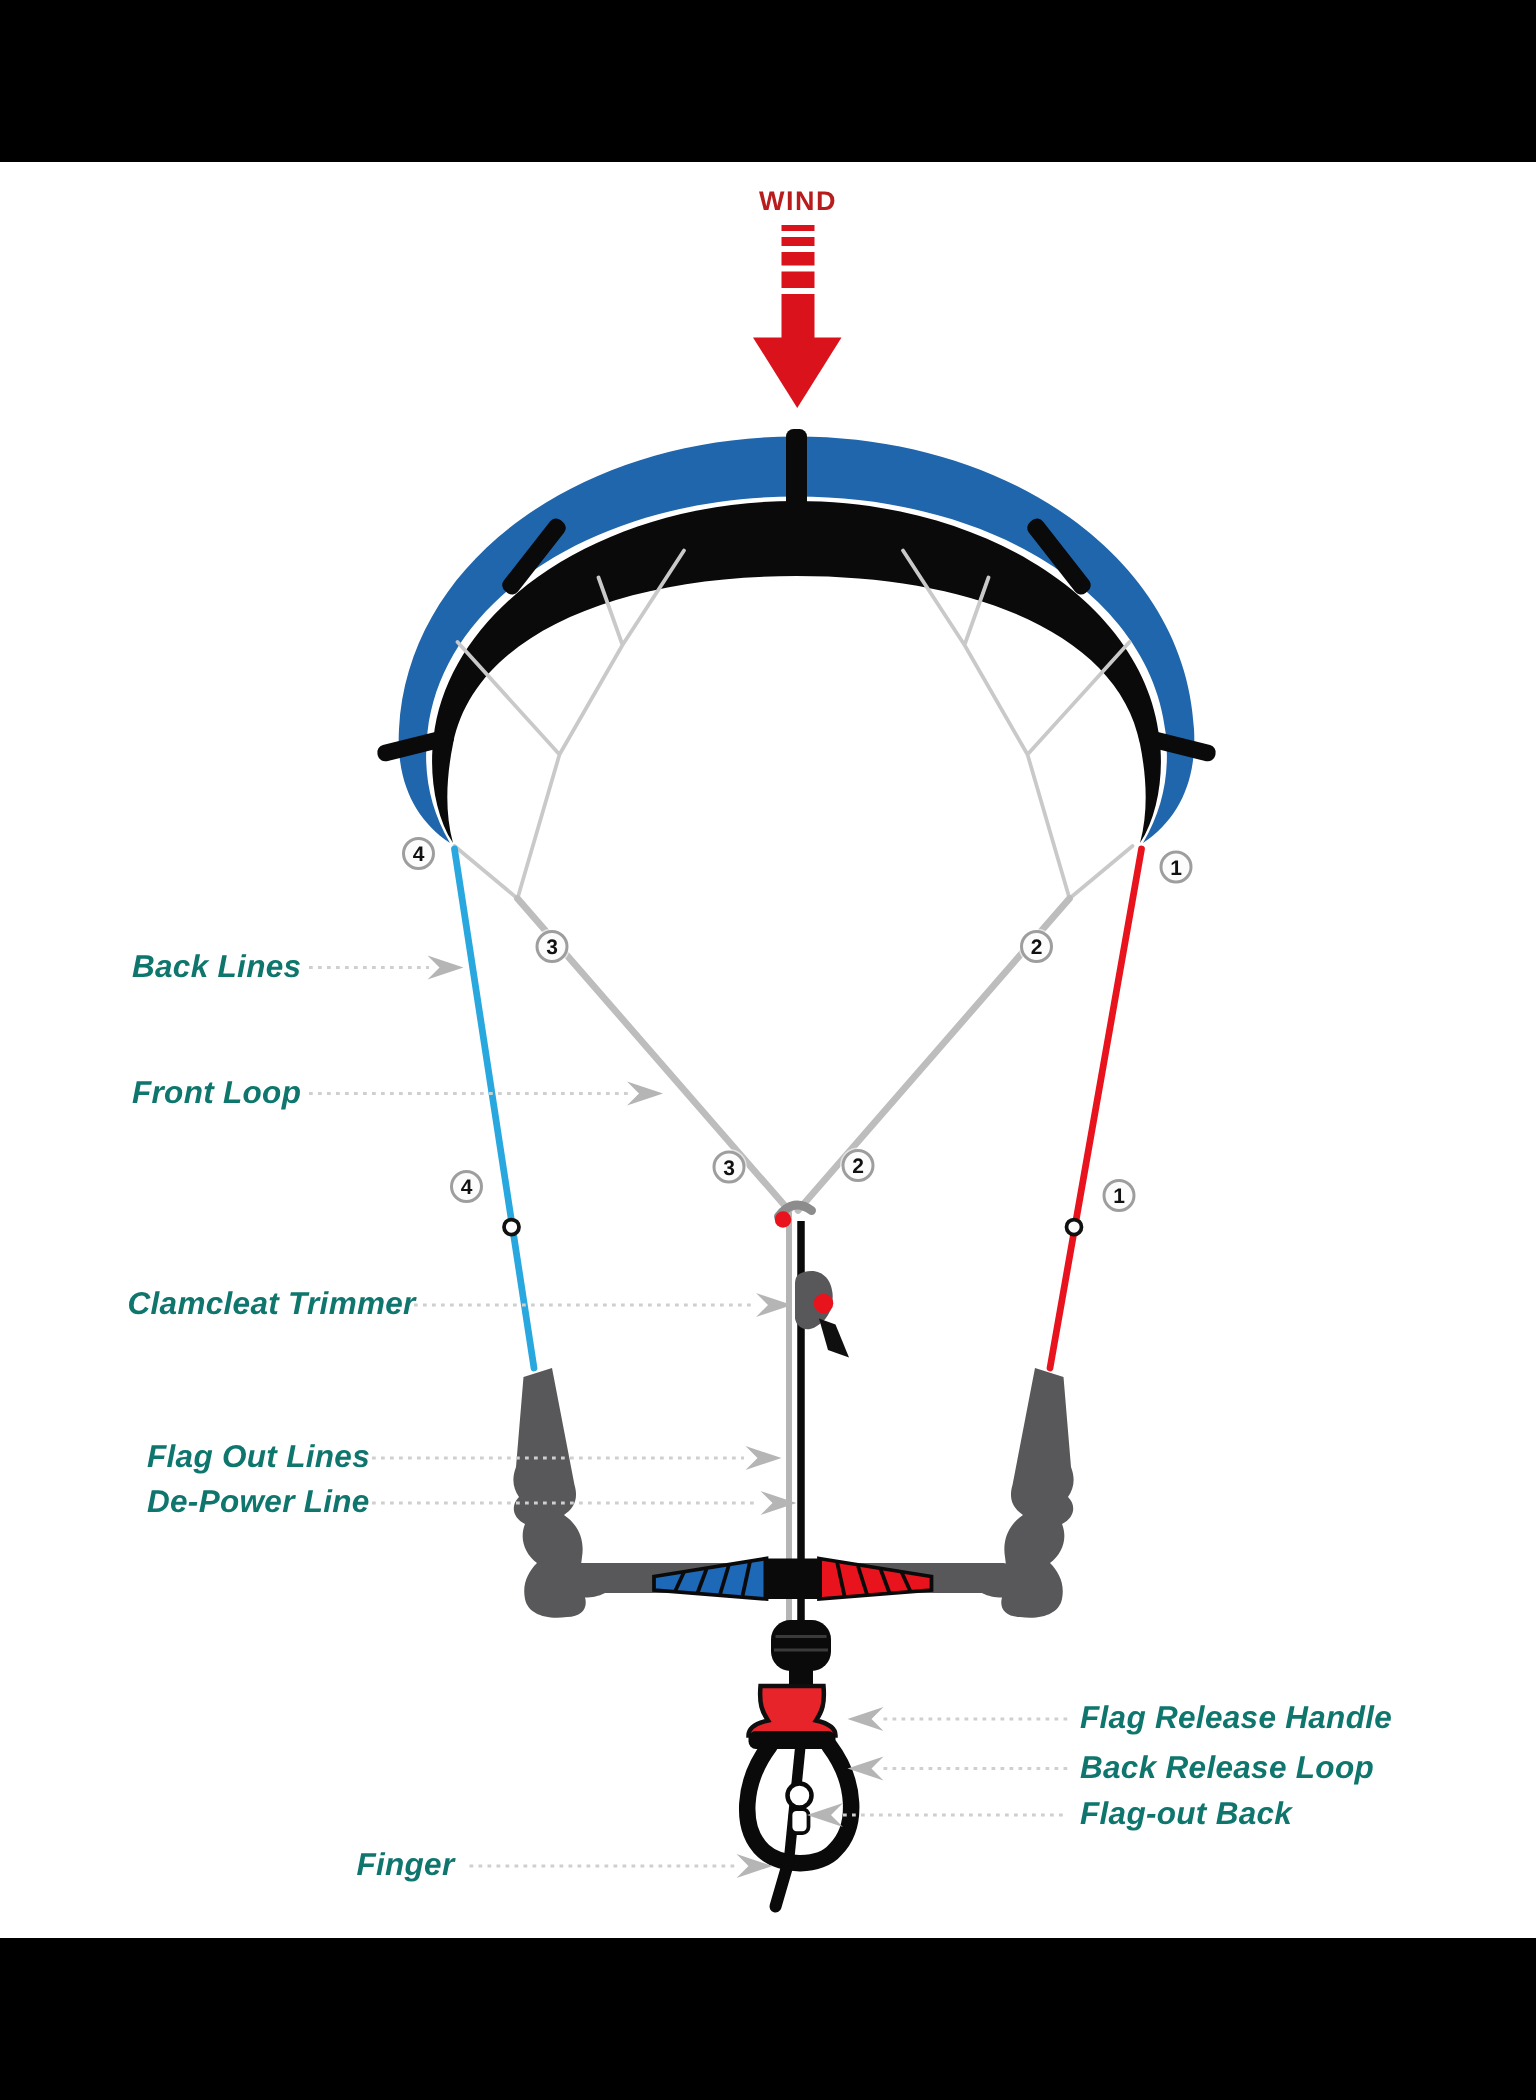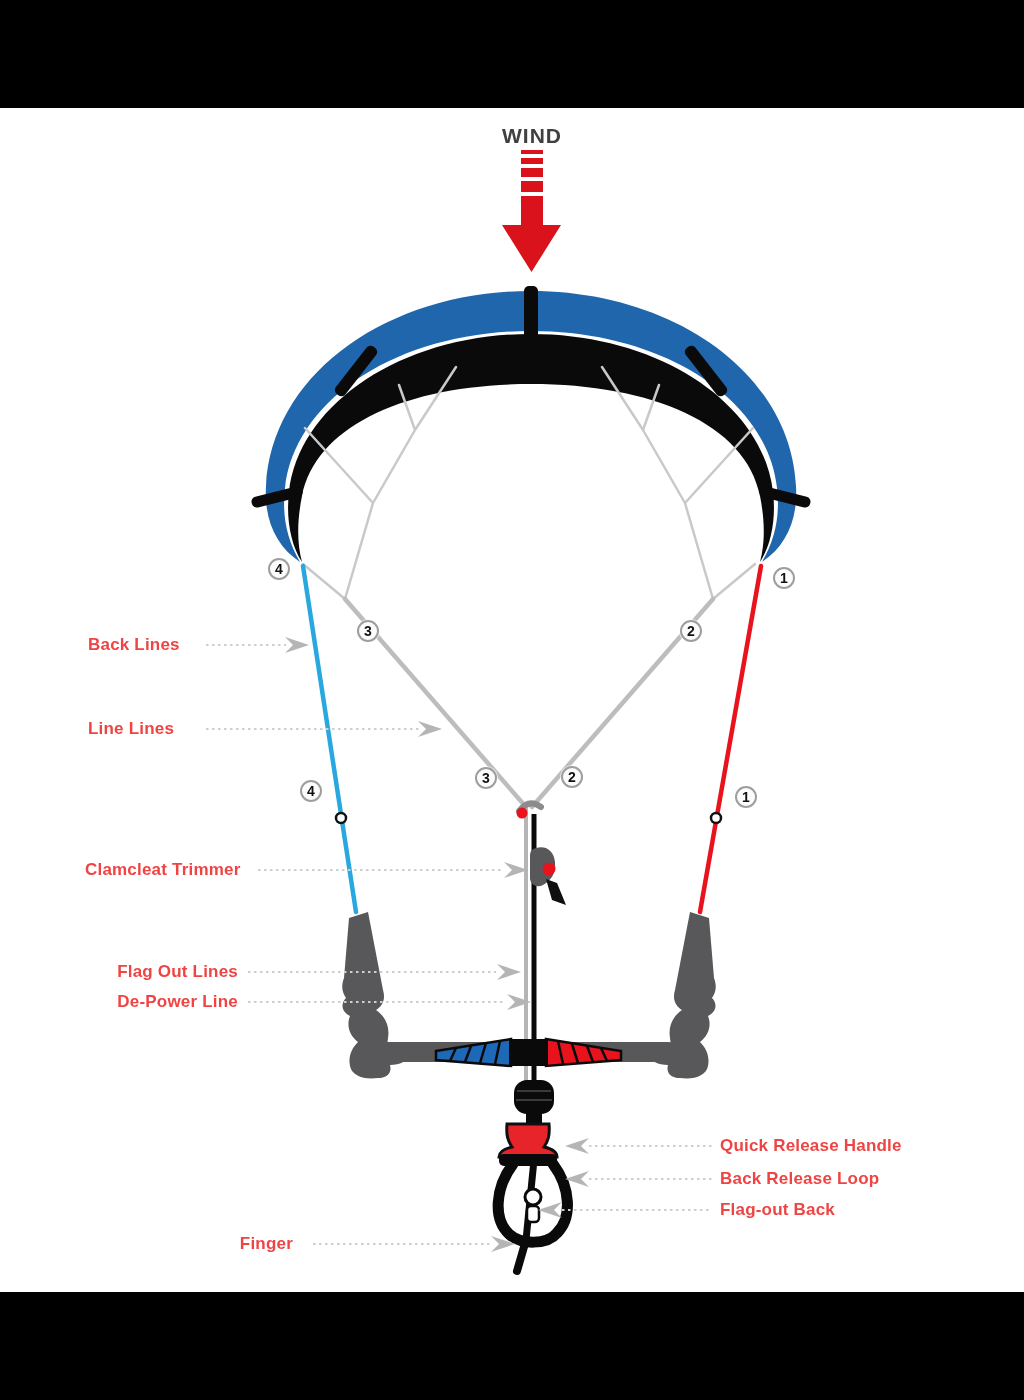--- a/index.html
+++ b/index.html
@@ -5,27 +5,27 @@
   html,body{margin:0;padding:0;background:#ffffff;}
   .stage{
     position:relative;width:1024px;height:1400px;overflow:hidden;
     background:#ffffff;font-family:"Liberation Sans",sans-serif;
   }
   .band{position:absolute;left:0;width:1024px;background:#000;}
   .band.top{top:0;height:108px;}
   .band.bottom{top:1292px;height:108px;}
   .svg-layer{position:absolute;left:0;top:0;}
   .lbl{
-    position:absolute;font-size:17px;font-weight:700;color:#ef4444;
-    white-space:nowrap;letter-spacing:.2px;line-height:17px;
+    position:absolute;font-size:21px;font-weight:700;color:#0f766e;
+    white-space:nowrap;letter-spacing:.2px;line-height:17px;font-style:italic;
   }
   .lbl.right-al{text-align:right;}
   .wind{
     position:absolute;left:502px;top:124px;width:60px;text-align:center;
-    font-size:21px;font-weight:700;color:#404040;letter-spacing:1px;
+    font-size:18px;font-weight:700;color:#b91c1c;letter-spacing:1px;
   }
   .badge{
     position:absolute;width:22px;height:22px;border-radius:50%;
     background:#fcfcfc;border:2px solid #9e9e9e;box-sizing:border-box;
     font-size:14px;font-weight:700;color:#111;text-align:center;
     line-height:18px;box-shadow:0 0 0 1px rgba(255,255,255,.6);
   }
 </style>
 </head>
 <body>
@@ -168,28 +168,28 @@
       <path d="M 589 1138 L 565 1146 L 589 1154 L 581 1146 Z"></path>
       <path d="M 589 1171 L 565 1179 L 589 1187 L 581 1179 Z"></path>
       <path d="M 562 1202 L 538 1210 L 562 1218 L 554 1210 Z"></path>
       <path d="M 491 1236 L 515 1244 L 491 1252 L 499 1244 Z"></path>
     </g>
   </svg>
 
   <div class="wind">WIND</div>
 
   <div class="lbl" style="left:88px;top:636px;">Back Lines</div>
-  <div class="lbl" style="left:88px;top:720px;">Line Lines</div>
+  <div class="lbl" style="left:88px;top:720px;">Front Loop</div>
   <div class="lbl" style="left:85px;top:861px;">Clamcleat Trimmer</div>
   <div class="lbl right-al" style="left:98px;top:963px;width:140px;">Flag Out Lines</div>
   <div class="lbl right-al" style="left:98px;top:993px;width:140px;">De-Power Line</div>
-  <div class="lbl" style="left:720px;top:1137px;">Quick Release Handle</div>
+  <div class="lbl" style="left:720px;top:1137px;">Flag Release Handle</div>
   <div class="lbl" style="left:720px;top:1170px;">Back Release Loop</div>
   <div class="lbl" style="left:720px;top:1201px;">Flag-out Back</div>
-  <div class="lbl right-al" style="left:213px;top:1235px;width:80px;">Finger</div>
+  <div class="lbl right-al" style="left:223px;top:1235px;width:80px;">Finger</div>
 
   <div class="badge" style="left:268px;top:558px;">4</div>
   <div class="badge" style="left:357px;top:620px;">3</div>
   <div class="badge" style="left:680px;top:620px;">2</div>
   <div class="badge" style="left:773px;top:567px;">1</div>
   <div class="badge" style="left:300px;top:780px;">4</div>
   <div class="badge" style="left:475px;top:767px;">3</div>
   <div class="badge" style="left:561px;top:766px;">2</div>
   <div class="badge" style="left:735px;top:786px;">1</div>
 

